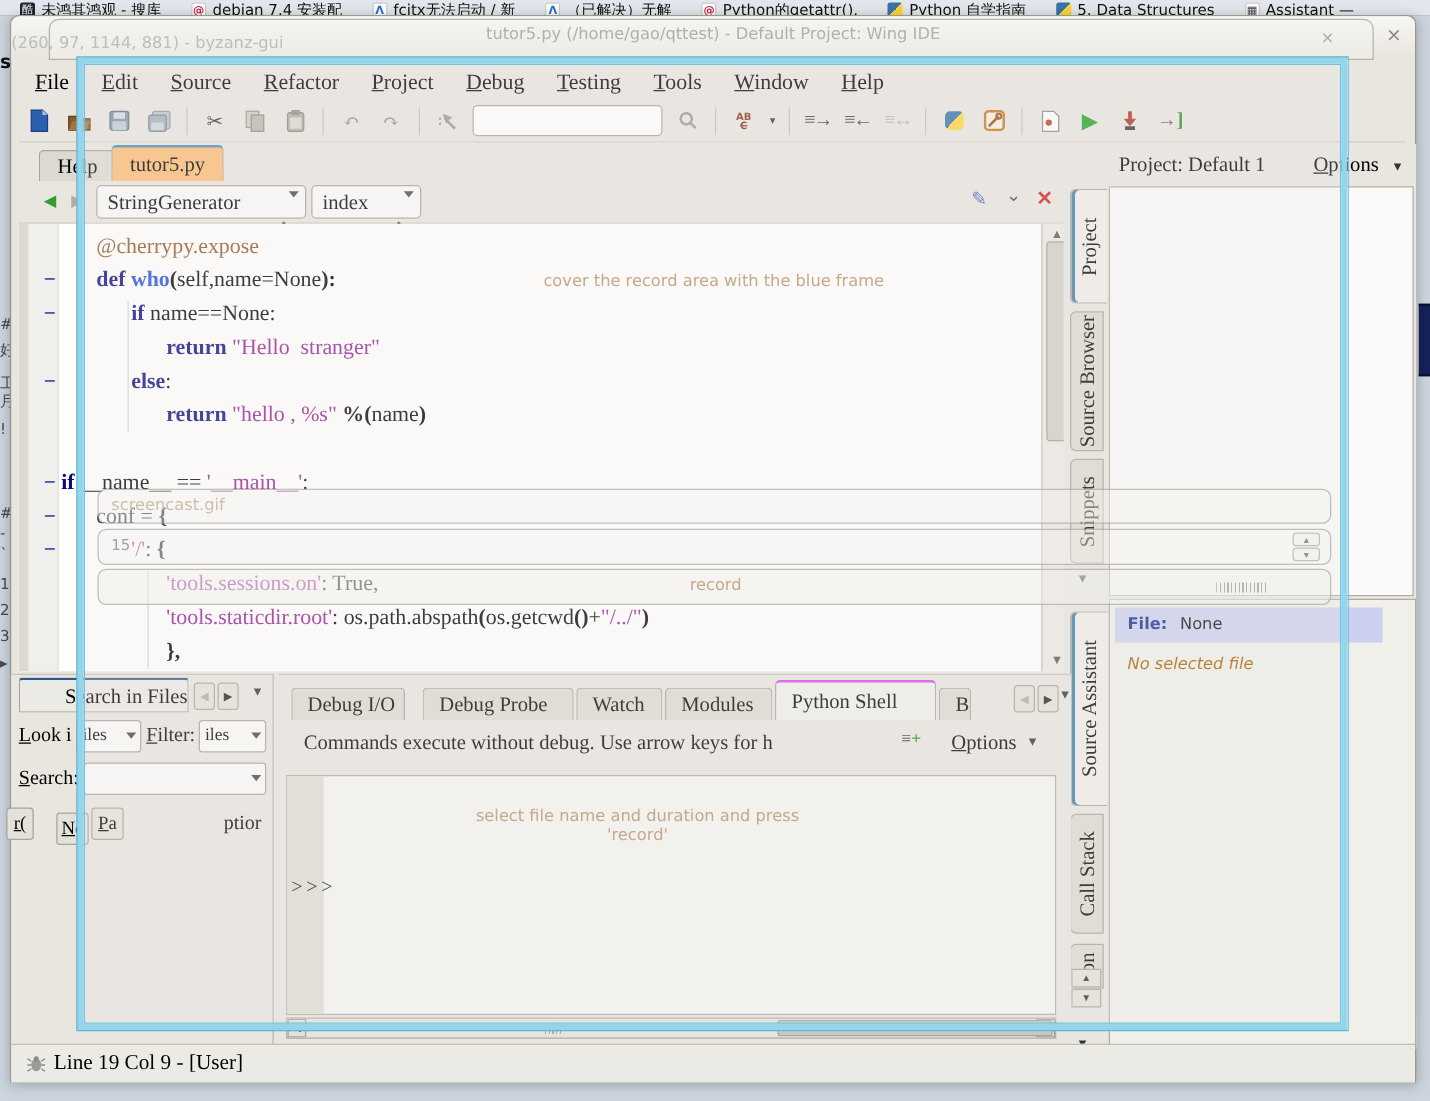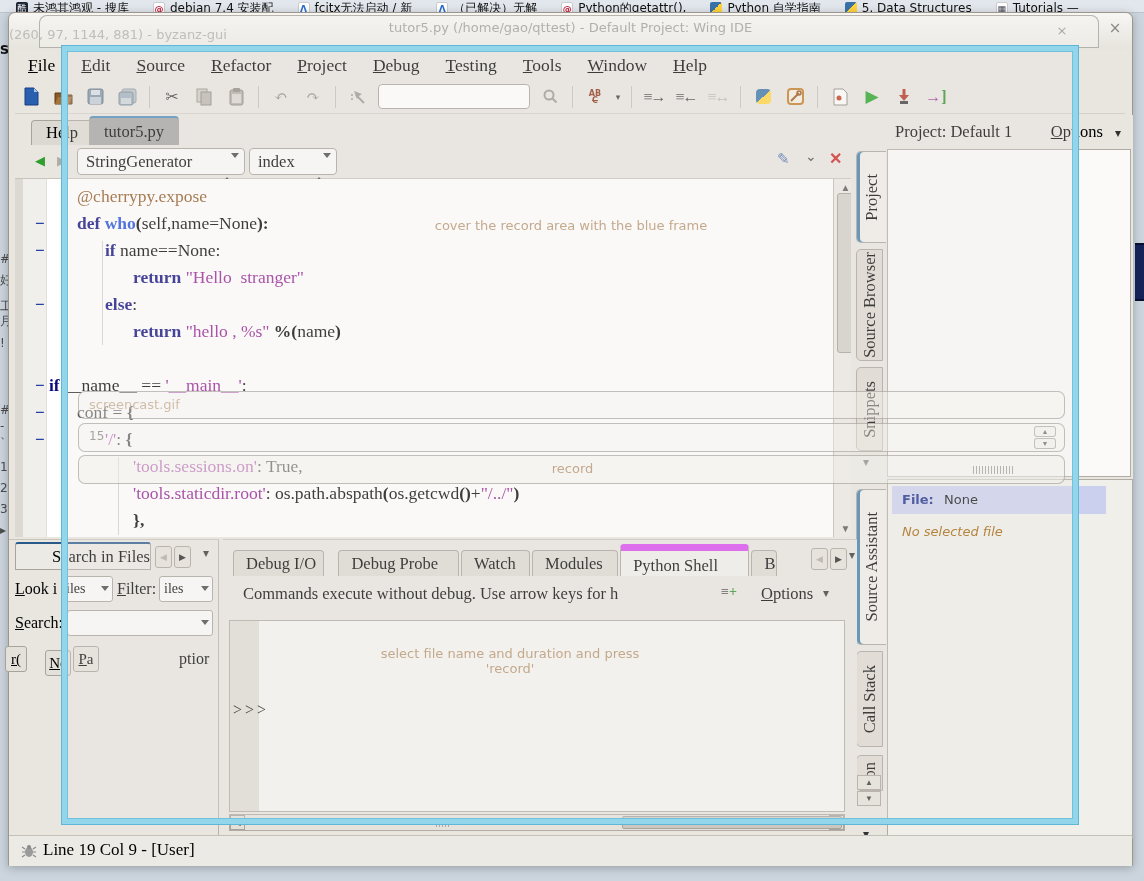--- a/index.html
+++ b/index.html
@@ -57,21 +57,21 @@
   .glyph-dim  { color:#b8b4ac; }
   .pyLogo { width:15px; height:15px; border-radius:4px; background:linear-gradient(135deg,#3873a8 50%,#ffd43b 50%); }
   .spell { font-family:"DejaVu Sans",sans-serif; font-size:8px; line-height:7px; font-weight:bold; color:#8a3015; text-align:center; }
   .runGlyph { color:#25a125; font-size:17px; }
   .stepGlyph b { color:#993399; } .stepGlyph i { color:#2a8f2a; font-style:normal; font-weight:bold; }
 
   
   #tabrow { left:6px; top:102px; width:840px; height:30px; }
   .etab { position:absolute; bottom:0; height:25px; padding:0 14px; font-size:16.5px; line-height:24px;
     background:#dcd9d2; border:1px solid #a8a49c; border-bottom:none; border-radius:4px 4px 0 0; color:#000; }
-  .etab.active { height:29px; line-height:27px; background:#a3a3a3; border-top:2px solid #4a8ab8; }
+  .etab.active { height:29px; line-height:27px; background:#fdba74; border-top:2px solid #4a8ab8; }
 
   
   #navrow { left:6px; top:132px; width:840px; height:34px; background:#e9e6e0; border-bottom:1px solid #c8c4bc; }
   .navArrow { position:absolute; top:8px; font-size:13px; }
   .combo { position:absolute; top:3px; height:27px; background:#fbfaf8; border:1px solid #a8a49c; border-radius:4px;
     font-size:16.5px; line-height:25px; padding:0 24px 0 8px; }
   .combo .tris { position:absolute; right:5px; top:6px; }
   .tri-up { width:0; height:0; border-left:4px solid transparent; border-right:4px solid transparent; border-bottom:5px solid #444; margin-bottom:3px; }
   .tri-dn { width:0; height:0; border-left:4px solid transparent; border-right:4px solid transparent; border-top:5px solid #444; }
 
@@ -124,21 +124,21 @@
   .sCombo { position:absolute; height:26px; background:#fbfaf8; border:1px solid #a8a49c; border-radius:3px;
     font-size:14px; line-height:24px; padding:0 16px 0 4px; }
   .sCombo .dn { position:absolute; right:3px; top:9px; width:0; height:0; border-left:4px solid transparent; border-right:4px solid transparent; border-top:5px solid #444; }
   .fragBtn { position:absolute; height:26px; background:#e4e1da; border:1px solid #a8a49c; border-radius:3px;
     font-size:15px; text-align:center; line-height:24px; overflow:hidden; }
 
   
   #shellDock { left:214px; top:526px; width:634px; height:300px; background:#e9e6e0; border-top:1px solid #c8c4bc; }
   .stab { position:absolute; bottom:0; height:26px; padding:0 12px; background:#dcd9d2; border:1px solid #a8a49c; border-bottom:none;
     border-radius:4px 4px 0 0; font-size:16.5px; line-height:25px; white-space:nowrap; overflow:hidden; }
-  .stab.active { height:32px; line-height:29px; background:#f1efeb; border-top:7px solid #d946ef; }
+  .stab.active { height:32px; line-height:29px; background:#f1efeb; border-top:2px solid #d946ef; }
   #shellTabs { left:6px; top:2px; width:620px; height:34px; }
   #shellMsg { left:20px; top:44px; font-size:16.5px; }
   #shellHistIcon { left:498px; top:44px; font-size:14px; color:#333; }
   #shellHistIcon b { color:#2a8f2a; }
   #shellOptions { left:538px; top:44px; font-size:16.5px; }
   #shellContent { left:6px; top:80px; width:616px; height:192px; background:#f5f4f1; border:1px solid #b0aca4; }
   #shellGutter { left:0; top:0; width:29px; height:190px; background:#dfdcd6; }
   #prompt { left:3px; top:80px; font-size:16px; letter-spacing:3px; color:#111; }
   #hscroll { left:6px; top:274px; width:616px; height:17px; background:#e6e3dd; border:1px solid #b0aca4; }
   .hArr { position:absolute; top:0; width:15px; height:15px; background:#e4e1da; border:1px solid #a8a49c; text-align:center; font-size:8px; line-height:14px; color:#333; }
@@ -211,21 +211,21 @@
       <span class="bm">
         <i class="ic-py"></i>
         <span>Python 自学指南</span>
       </span>
       <span class="bm">
         <i class="ic-py"></i>
         <span>5. Data Structures</span>
       </span>
       <span class="bm">
         <i class="ic-grid">▦</i>
-        <span>Tutorials —</span>
+        <span>Assistant —</span>
       </span>
     </div>
 
   <div class="abs" id="ide">
 
     <div class="abs" id="titlebar">
       <div class="abs" id="ghostTitlebar"></div>
       <div class="abs sans" id="winTitle">tutor5.py (/home/gao/qttest) - Default Project: Wing IDE</div>
       <div class="abs sans" id="ghostTitle">(260, 97, 1144, 881) - byzanz-gui</div>
       <div class="abs sans" id="ghostClose">×</div>

